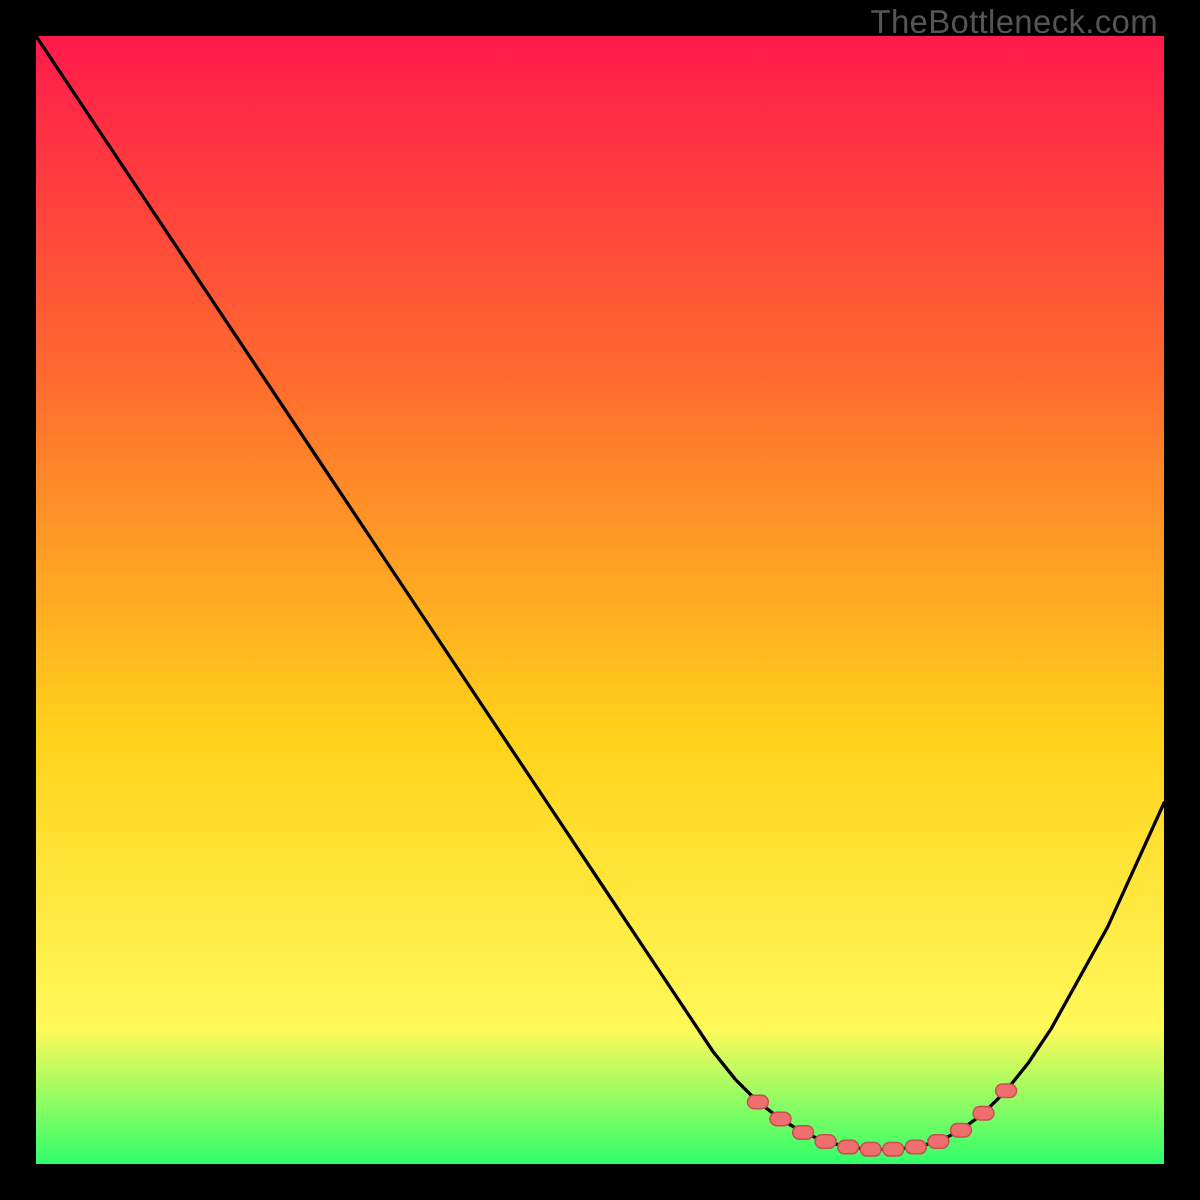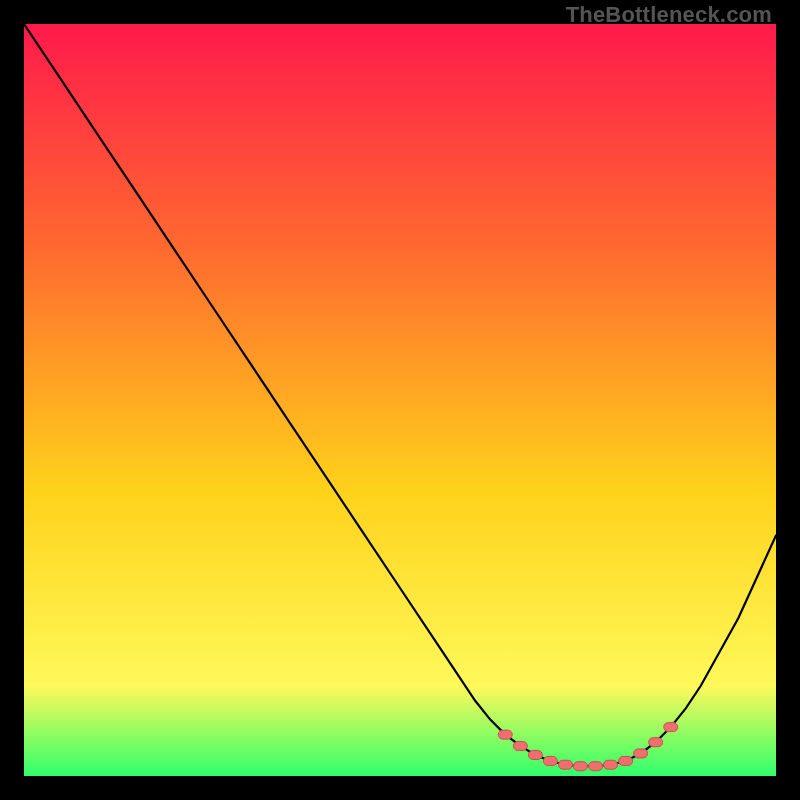--- a/index.html
+++ b/index.html
@@ -18,21 +18,21 @@
     width: 752px;
     height: 752px;
     background: #000000;
   }
   .watermark {
     position: absolute;
     top: 2px;
     right: 28px;
     color: #555555;
     font-size: 22px;
-    font-weight: 700;
+    font-weight: 400;
     letter-spacing: 0.2px;
     user-select: none;
   }
   .plot {
     position: absolute;
     left: 0;
     top: 0;
     width: 752px;
     height: 752px;
   }

